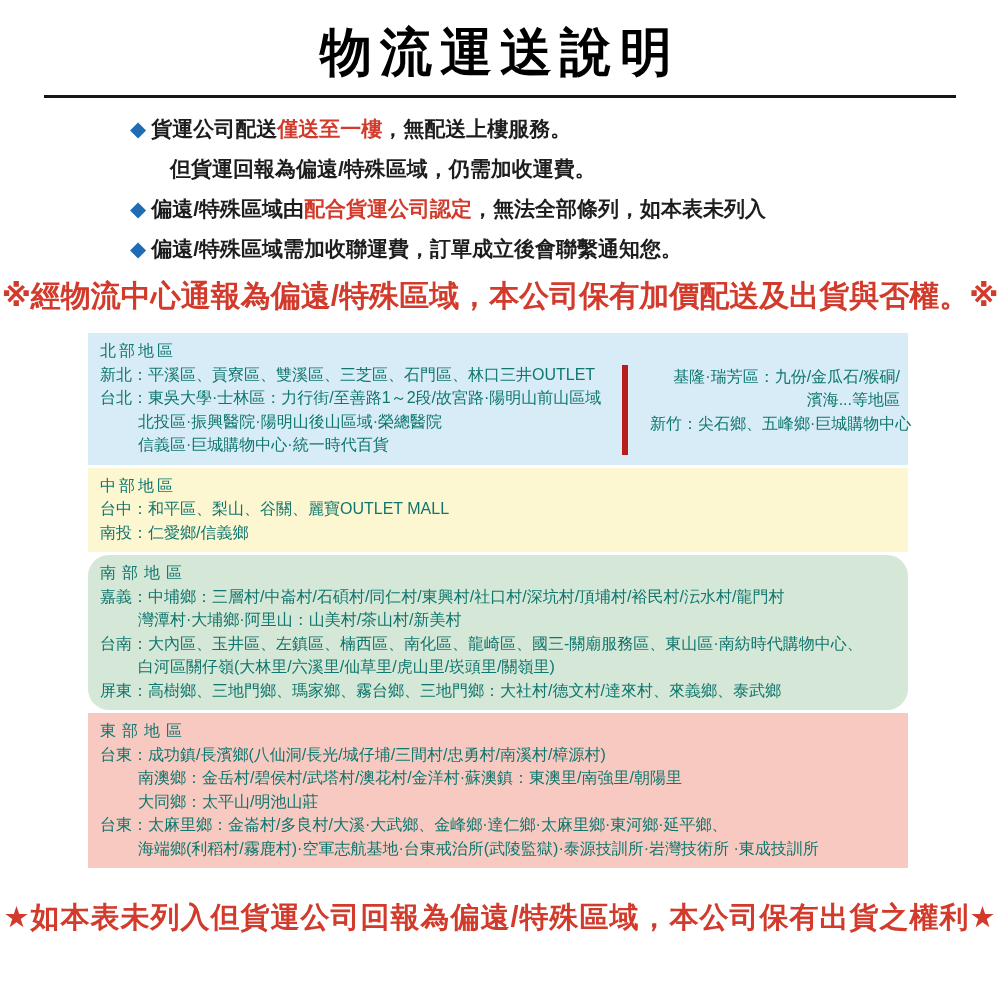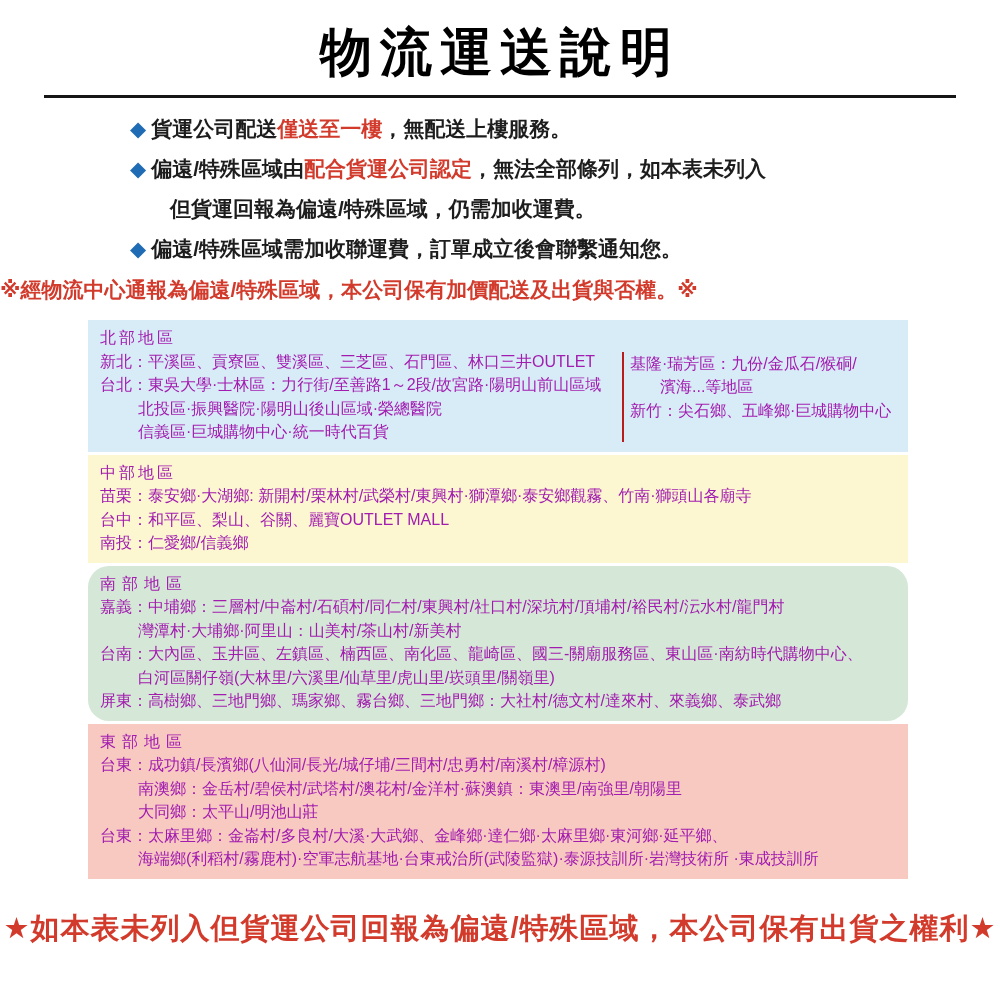--- a/index.html
+++ b/index.html
@@ -22,56 +22,56 @@
   .title-rule{height:3px;background:#161616;margin:12px 44px 16px 44px;}
   .notice{margin-left:130px;margin-right:60px;}
   .bullet-row{
     font-size:21px;font-weight:600;line-height:30px;
     margin-bottom:10px;color:#1d1d1d;white-space:nowrap;
   }
   .bullet-row .diamond{color:var(--blue);font-size:21px;margin-right:5px;}
   .bullet-row.cont{padding-left:40px;}
   .red{color:var(--red);}
   .warning{
-    color:var(--red);font-weight:bold;font-size:21px;
-    margin:12px 0 16px 0;white-space:nowrap;
+    color:var(--red);font-weight:bold;font-size:30px;
+    text-align:center;margin:12px 0 16px 0;white-space:nowrap;
   }
   .region-table{margin:0 92px 0 88px;}
   .region{
     padding:6px 8px 8px 12px;margin-bottom:3px;
-    font-size:16px;line-height:23.5px;color:#a21caf;
+    font-size:16px;line-height:23.5px;color:#0f766e;
   }
   .region-header{letter-spacing:3px;}
   .region-south .region-header,.region-east .region-header{letter-spacing:6px;}
   .cols{display:flex;align-items:stretch;}
   .col{min-width:0;}
   .col0{flex:1;}
   .tline{white-space:nowrap;}
   .tline.indent{padding-left:38px;}
   .region-north .col1{
     width:278px;flex:none;
-    border-left:2px solid #b91c1c;
-    padding-left:6px;margin-top:2px;margin-bottom:2px;
+    border-left:6px solid #b91c1c;
+    padding-left:22px;margin-top:2px;margin-bottom:2px;text-align:right;
   }
   .region-north .col1 .tline.indent{padding-left:30px;}
   .footer{
     color:var(--red);font-weight:bold;font-size:29px;
     text-align:center;margin-top:30px;letter-spacing:1px;white-space:nowrap;
   }
 </style>
 </head>
 <body>
 
 <div class="page-title">物流運送說明</div>
 <div class="title-rule"></div>
 
 <div class="notice">
     <div class="bullet-row"><span class="diamond">◆</span><span>貨運公司配送</span><span class="red">僅送至一樓</span><span>，無配送上樓服務。</span></div>
+    <div class="bullet-row cont"><span>但貨運回報為偏遠/特殊區域，仍需加收運費。</span></div>
     <div class="bullet-row"><span class="diamond">◆</span><span>偏遠/特殊區域由</span><span class="red">配合貨運公司認定</span><span>，無法全部條列，如本表未列入</span></div>
-    <div class="bullet-row cont"><span>但貨運回報為偏遠/特殊區域，仍需加收運費。</span></div>
     <div class="bullet-row"><span class="diamond">◆</span><span>偏遠/特殊區域需加收聯運費，訂單成立後會聯繫通知您。</span></div>
   </div>
 
 <div class="warning">※經物流中心通報為偏遠/特殊區域，本公司保有加價配送及出貨與否權。※</div>
 
 <div class="region-table">
     <section class="region region-north" style="background: rgb(216, 236, 248);">
       <div class="region-header tline">北部地區</div>
       <div class="cols">
         <div class="col col0">
@@ -84,21 +84,20 @@
           <div class="tline">基隆·瑞芳區：九份/金瓜石/猴硐/</div>
           <div class="tline indent">濱海...等地區</div>
           <div class="tline">新竹：尖石鄉、五峰鄉·巨城購物中心</div>
         </div>
       </div>
     </section>
     <section class="region region-central" style="background: rgb(252, 246, 209);">
       <div class="region-header tline">中部地區</div>
       <div class="cols">
         <div class="col col0">
-          <div class="tline">苗栗：泰安鄉·大湖鄉: 新開村/栗林村/武榮村/東興村·獅潭鄉·泰安鄉觀霧、竹南·獅頭山各廟寺</div>
           <div class="tline">台中：和平區、梨山、谷關、麗寶OUTLET MALL</div>
           <div class="tline">南投：仁愛鄉/信義鄉</div>
         </div>
       </div>
     </section>
     <section class="region region-south" style="background: rgb(213, 231, 214); border-radius: 21px;">
       <div class="region-header tline">南部地區</div>
       <div class="cols">
         <div class="col col0">
           <div class="tline">嘉義：中埔鄉：三層村/中崙村/石碩村/同仁村/東興村/社口村/深坑村/頂埔村/裕民村/沄水村/龍門村</div>

